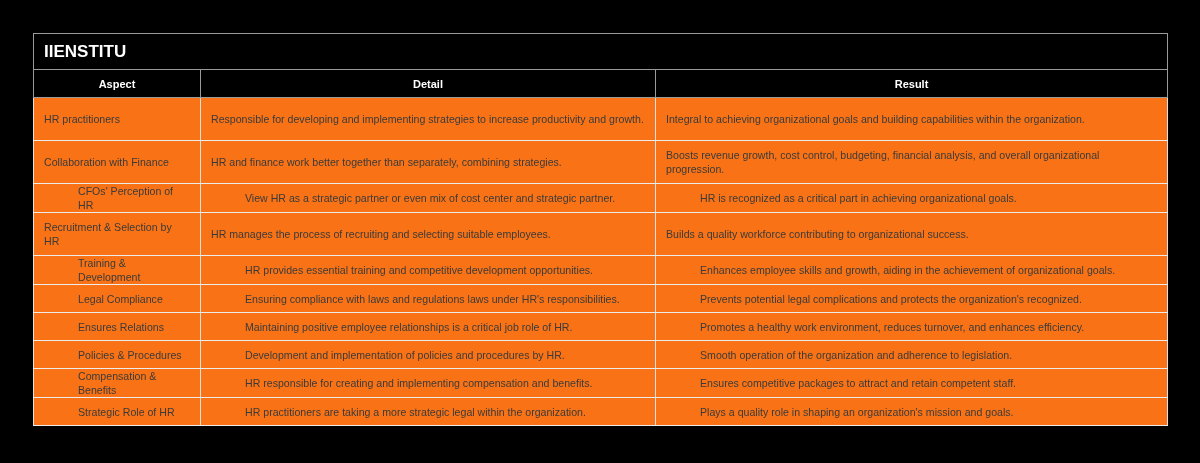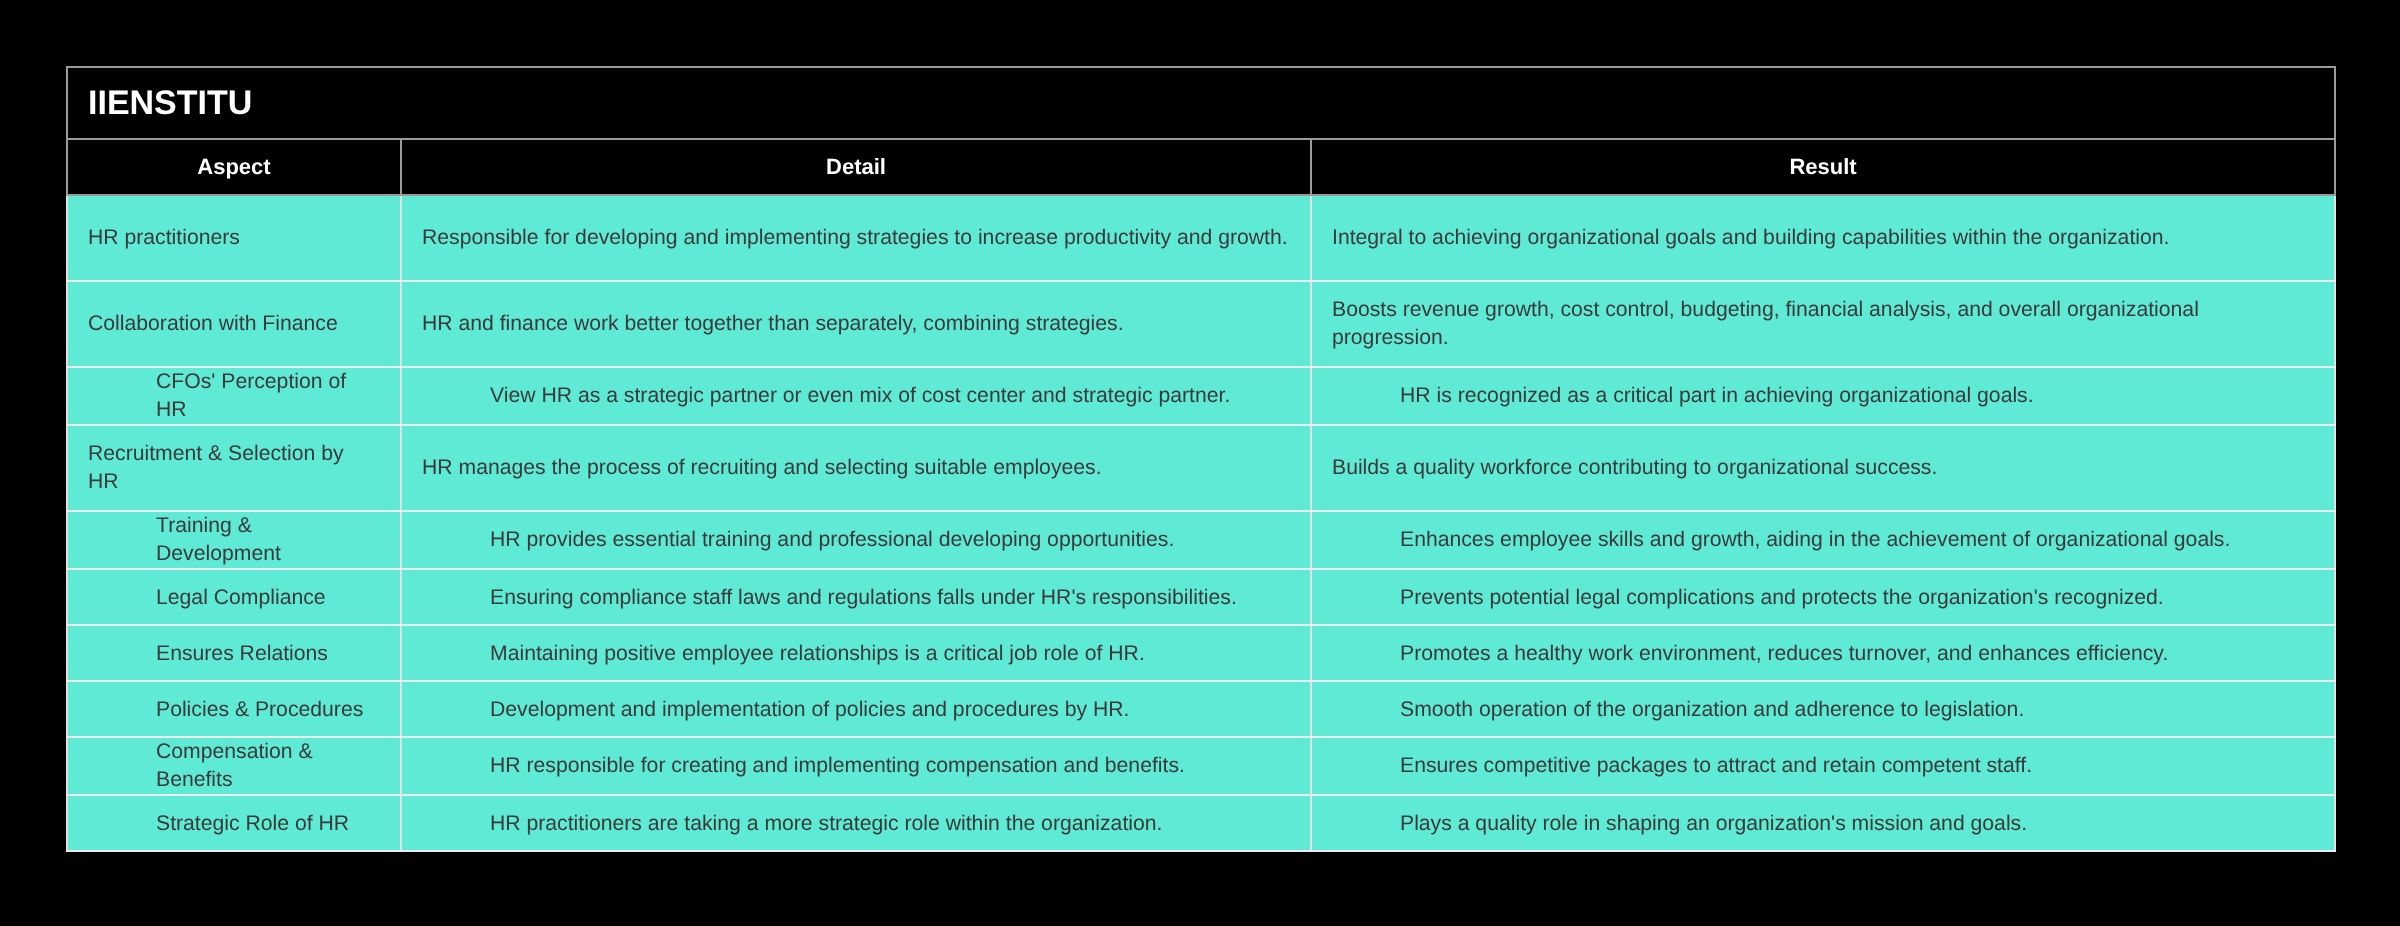--- a/index.html
+++ b/index.html
@@ -41,21 +41,21 @@
       color: #ffffff;
       font-weight: bold;
       font-size: 11px;
       height: 27px;
       padding: 0 10px;
       border: 1.5px solid #9a9a9a;
       text-align: center;
       vertical-align: middle;
     }
     .body-cell {
-      background: #5eead4;
+      background: #f97316;
       color: #3a3a3a;
       font-size: 10.6px;
       line-height: 14px;
       padding: 0 10px;
       border-left: 1px solid #e2e2e2;
       border-right: 1px solid #e2e2e2;
       border-bottom: 1.5px solid #ececec;
       vertical-align: middle;
       text-align: left;
     }
@@ -101,43 +101,43 @@
         <td class="body-cell">View HR as a strategic partner or even mix of cost center and strategic partner.</td>
         <td class="body-cell">HR is recognized as a critical part in achieving organizational goals.</td>
       </tr>
       <tr class="data-row tall">
         <td class="body-cell">Recruitment &amp; Selection by HR</td>
         <td class="body-cell">HR manages the process of recruiting and selecting suitable employees.</td>
         <td class="body-cell">Builds a quality workforce contributing to organizational success.</td>
       </tr>
       <tr class="data-row short">
         <td class="body-cell">Training &amp; Development</td>
-        <td class="body-cell">HR provides essential training and professional developing opportunities.</td>
+        <td class="body-cell">HR provides essential training and competitive development opportunities.</td>
         <td class="body-cell">Enhances employee skills and growth, aiding in the achievement of organizational goals.</td>
       </tr>
       <tr class="data-row short">
         <td class="body-cell">Legal Compliance</td>
-        <td class="body-cell">Ensuring compliance staff laws and regulations falls under HR's responsibilities.</td>
+        <td class="body-cell">Ensuring compliance with laws and regulations laws under HR's responsibilities.</td>
         <td class="body-cell">Prevents potential legal complications and protects the organization's recognized.</td>
       </tr>
       <tr class="data-row short">
         <td class="body-cell">Ensures Relations</td>
         <td class="body-cell">Maintaining positive employee relationships is a critical job role of HR.</td>
         <td class="body-cell">Promotes a healthy work environment, reduces turnover, and enhances efficiency.</td>
       </tr>
       <tr class="data-row short">
         <td class="body-cell">Policies &amp; Procedures</td>
         <td class="body-cell">Development and implementation of policies and procedures by HR.</td>
         <td class="body-cell">Smooth operation of the organization and adherence to legislation.</td>
       </tr>
       <tr class="data-row short">
         <td class="body-cell">Compensation &amp; Benefits</td>
         <td class="body-cell">HR responsible for creating and implementing compensation and benefits.</td>
         <td class="body-cell">Ensures competitive packages to attract and retain competent staff.</td>
       </tr>
       <tr class="data-row short">
         <td class="body-cell">Strategic Role of HR</td>
-        <td class="body-cell">HR practitioners are taking a more strategic role within the organization.</td>
+        <td class="body-cell">HR practitioners are taking a more strategic legal within the organization.</td>
         <td class="body-cell">Plays a quality role in shaping an organization's mission and goals.</td>
       </tr>
     </tbody>
   </table>
 </div>
 
 </body></html>

